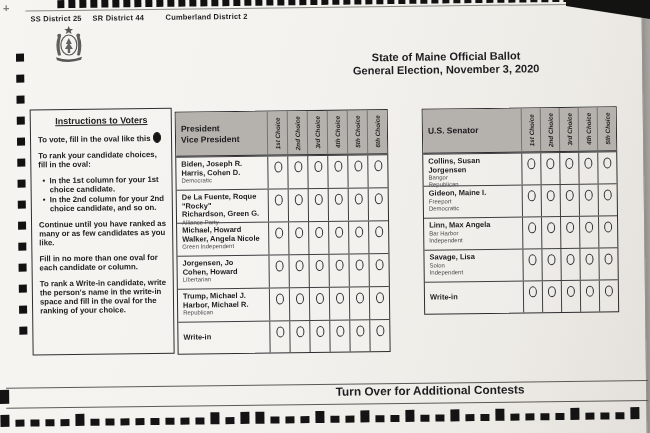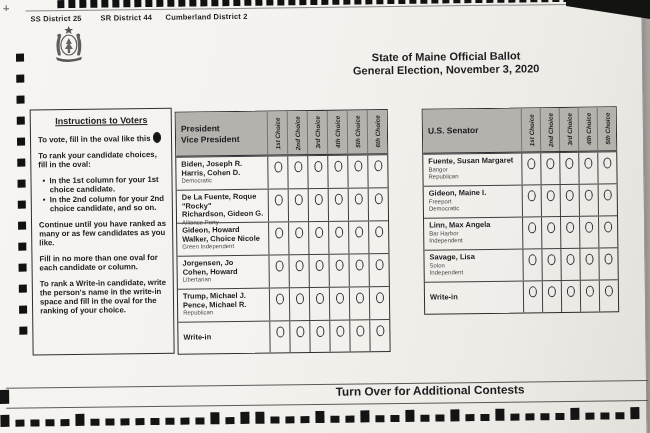--- a/index.html
+++ b/index.html
@@ -21,21 +21,21 @@
   .marks-top i{width:6.5px;height:8px;background:#111;flex:0 0 auto;}
   .marks-left{position:absolute;left:30px;top:58px;display:flex;flex-direction:column;gap:13px;}
   .marks-left i{width:8px;height:8px;background:#111;}
   .marks-bottom{position:absolute;left:10px;top:419px;right:-2px;display:flex;gap:6px;align-items:flex-end;}
   .marks-bottom i{width:9px;height:7px;background:#141414;flex:0 0 auto;}
   .marks-bottom i.tall{height:12px;}
   .bl-block{position:absolute;left:6px;top:394px;width:13px;height:14px;background:#141414;}
   
   .districts{position:absolute;left:45px;top:19px;font-size:7.5px;font-weight:bold;letter-spacing:.2px;}
   .districts span{position:absolute;white-space:nowrap;top:0;}
-  .d0{left:0;} .d1{left:70px;} .d2{left:135px;}
+  .d0{left:0;} .d1{left:62px;} .d2{left:135px;}
   .seal{position:absolute;left:64px;top:30px;opacity:.85;}
   .title{position:absolute;left:340px;top:60px;width:240px;text-align:center;
          font-weight:bold;font-size:11px;line-height:1.2;}
   
   .instructions{position:absolute;left:43px;top:114px;width:142px;height:246px;
                 border:1.2px solid #2e2e30;box-sizing:border-box;padding:5px 6px 0 7px;
                 font-size:7.8px;font-weight:bold;line-height:1.15;color:#222;}
   .instructions h3{margin:1px 0 7px 0;text-align:center;font-size:9px;text-decoration:underline;}
   .instructions p{margin:0 0 7px 0;}
   .instructions ul{margin:0 0 7px 0;padding-left:11px;list-style:none;}
@@ -275,21 +275,21 @@
           <div class="ct-cell" style="flex: 0 0 20px;">
             <span class="oval"></span>
           </div>
           <div class="ct-cell" style="flex: 0 0 20px;">
             <span class="oval"></span>
           </div>
         </div>
         <div class="ct-row" style="height: 33px;">
           <div class="ct-name" style="flex: 0 0 91px;">
             <div class="nm">De La Fuente, Roque "Rocky"</div>
-            <div class="nm">Richardson, Gideon G.</div>
+            <div class="nm">Richardson, Green G.</div>
             <div class="sub">Alliance Party</div>
           </div>
           <div class="ct-cell" style="flex: 0 0 20px;">
             <span class="oval"></span>
           </div>
           <div class="ct-cell" style="flex: 0 0 20px;">
             <span class="oval"></span>
           </div>
           <div class="ct-cell" style="flex: 0 0 20px;">
             <span class="oval"></span>
@@ -299,22 +299,22 @@
           </div>
           <div class="ct-cell" style="flex: 0 0 20px;">
             <span class="oval"></span>
           </div>
           <div class="ct-cell" style="flex: 0 0 20px;">
             <span class="oval"></span>
           </div>
         </div>
         <div class="ct-row" style="height: 33px;">
           <div class="ct-name" style="flex: 0 0 91px;">
-            <div class="nm">Gideon, Howard</div>
-            <div class="nm">Walker, Choice Nicole</div>
+            <div class="nm">Michael, Howard</div>
+            <div class="nm">Walker, Angela Nicole</div>
             <div class="sub">Green Independent</div>
           </div>
           <div class="ct-cell" style="flex: 0 0 20px;">
             <span class="oval"></span>
           </div>
           <div class="ct-cell" style="flex: 0 0 20px;">
             <span class="oval"></span>
           </div>
           <div class="ct-cell" style="flex: 0 0 20px;">
             <span class="oval"></span>
@@ -350,21 +350,21 @@
           <div class="ct-cell" style="flex: 0 0 20px;">
             <span class="oval"></span>
           </div>
           <div class="ct-cell" style="flex: 0 0 20px;">
             <span class="oval"></span>
           </div>
         </div>
         <div class="ct-row" style="height: 33px;">
           <div class="ct-name" style="flex: 0 0 91px;">
             <div class="nm">Trump, Michael J.</div>
-            <div class="nm">Pence, Michael R.</div>
+            <div class="nm">Harbor, Michael R.</div>
             <div class="sub">Republican</div>
           </div>
           <div class="ct-cell" style="flex: 0 0 20px;">
             <span class="oval"></span>
           </div>
           <div class="ct-cell" style="flex: 0 0 20px;">
             <span class="oval"></span>
           </div>
           <div class="ct-cell" style="flex: 0 0 20px;">
             <span class="oval"></span>
@@ -419,21 +419,21 @@
           </div>
           <div class="ct-choice" style="flex: 0 0 19px;">
             <span>4th Choice</span>
           </div>
           <div class="ct-choice" style="flex: 0 0 19px;">
             <span>5th Choice</span>
           </div>
         </div>
         <div class="ct-row" style="height: 32px;">
           <div class="ct-name" style="flex: 0 0 98px;">
-            <div class="nm">Fuente, Susan Margaret</div>
+            <div class="nm">Collins, Susan Jorgensen</div>
             <div class="sub">Bangor</div>
             <div class="sub">Republican</div>
           </div>
           <div class="ct-cell" style="flex: 0 0 19px;">
             <span class="oval"></span>
           </div>
           <div class="ct-cell" style="flex: 0 0 19px;">
             <span class="oval"></span>
           </div>
           <div class="ct-cell" style="flex: 0 0 19px;">

